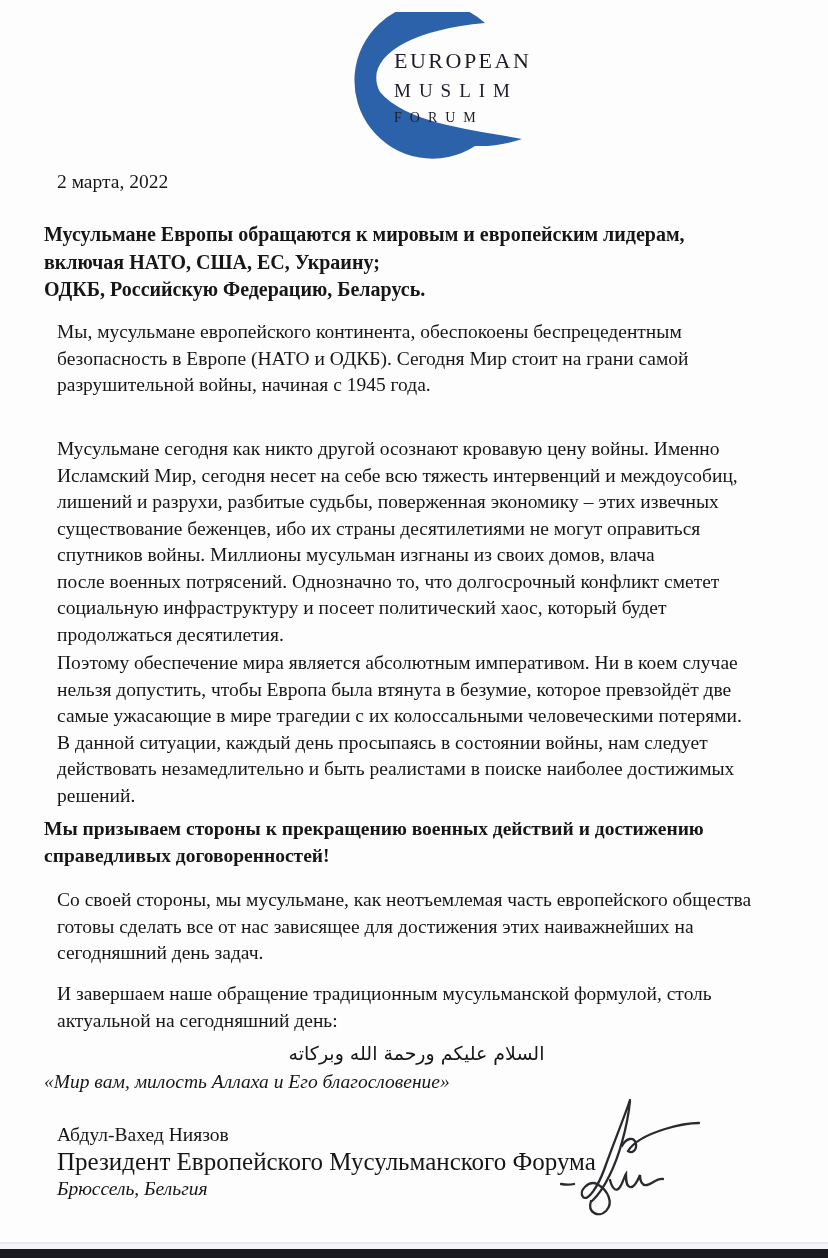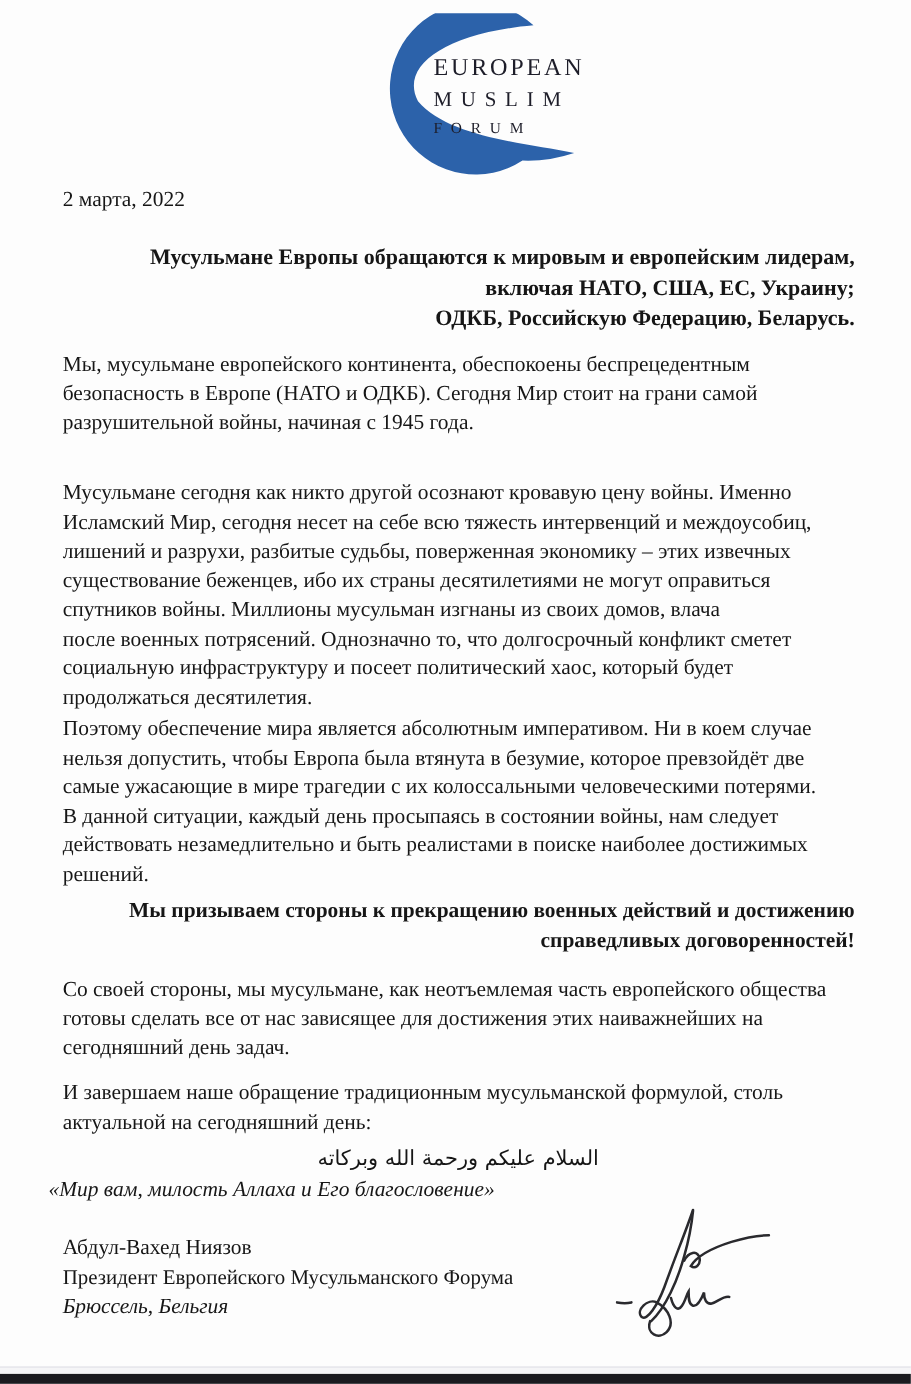--- a/index.html
+++ b/index.html
@@ -22,36 +22,36 @@
     position:absolute;left:59px;color:#1d1d29;
     font-family:"Liberation Serif","DejaVu Serif",serif;
     font-weight:500;line-height:1;white-space:nowrap;
   }
   .logo-l1{top:38px;font-size:22px;letter-spacing:2.5px;font-family:Liberation Serif, serif;}
   .logo-l2{top:69px;font-size:19px;letter-spacing:8px;}
   .logo-l3{top:99px;font-size:14px;letter-spacing:8px;}
   
   .tblock{position:absolute;left:57px;width:740px;}
   .tline{font-size:19.5px;line-height:26.5px;white-space:nowrap;}
-  .centered{left:32px;width:745px;text-align:right;}
+  .centered{left:44px;width:745px;text-align:left;}
   .centered .tline{white-space:normal;}
   .bold .tline{font-weight:bold;}
   .heading .tline{font-weight:bold;font-size:20px;line-height:27.5px;}
   .date-line{position:absolute;left:57px;top:171px;font-size:19.5px;}
   .arabic-line{
     position:absolute;left:44px;top:1042px;width:745px;text-align:center;
     font-family:"DejaVu Sans",sans-serif;font-size:19px;direction:rtl;
   }
   .quote-line{
     position:absolute;left:44px;top:1071px;width:745px;
     font-style:italic;font-size:19.5px;
   }
   .sig-block{position:absolute;left:57px;top:1121px;}
   .sig-name{font-weight:normal;font-size:19.5px;line-height:27px;}
-  .sig-title{font-size:19px;line-height:27px;text-align:center;}
+  .sig-title{font-size:25px;line-height:27px;text-align:center;}
   .sig-loc{font-style:italic;font-size:19.5px;line-height:27px;}
   .signature-svg{position:absolute;left:552px;top:1094px;}
   
   .hairline1{position:absolute;left:0;top:1242px;width:828px;height:2px;background:#e8e8ed;}
   .hairline2{position:absolute;left:0;top:1244px;width:828px;height:5px;background:#f5f5f7;}
   .bottom-bar{position:absolute;left:0;top:1249px;width:828px;height:9px;background:#1a1a1f;}
 </style>
 </head>
 <body>
 

